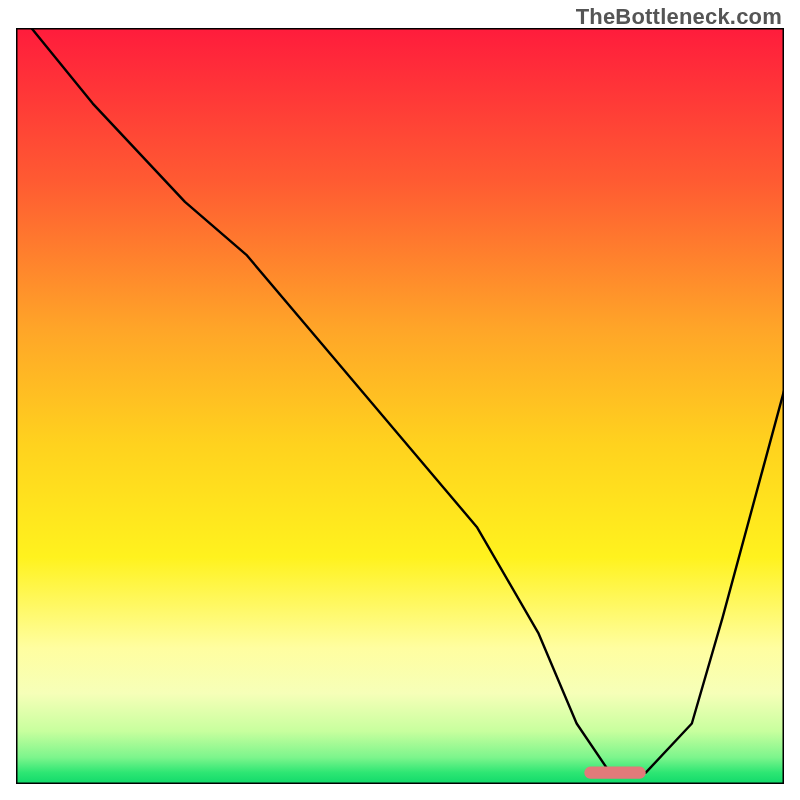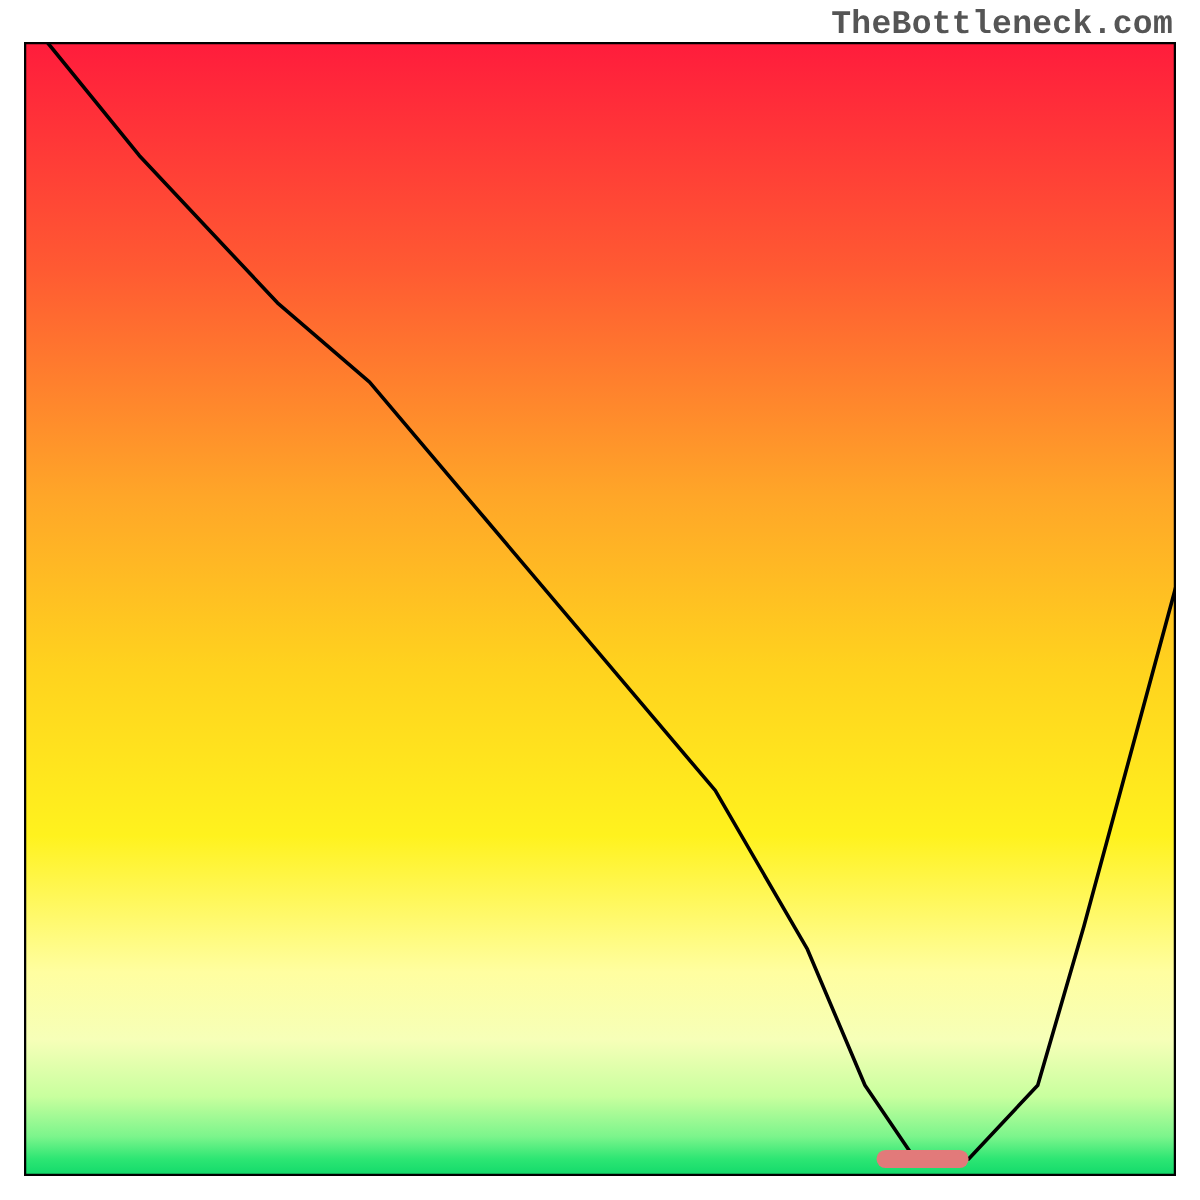--- a/index.html
+++ b/index.html
@@ -7,21 +7,20 @@
     padding: 0;
     width: 800px;
     height: 800px;
     background: #ffffff;
     font-family: Arial, Helvetica, sans-serif;
   }
   .container {
     position: relative;
     width: 800px;
     height: 800px;
-    font-family: Liberation Mono, monospace;
   }
   .watermark {
     position: absolute;
     top: 4px;
     right: 18px;
     font-size: 22px;
     font-weight: 600;
     color: #555;
     letter-spacing: 0.2px;
   }

